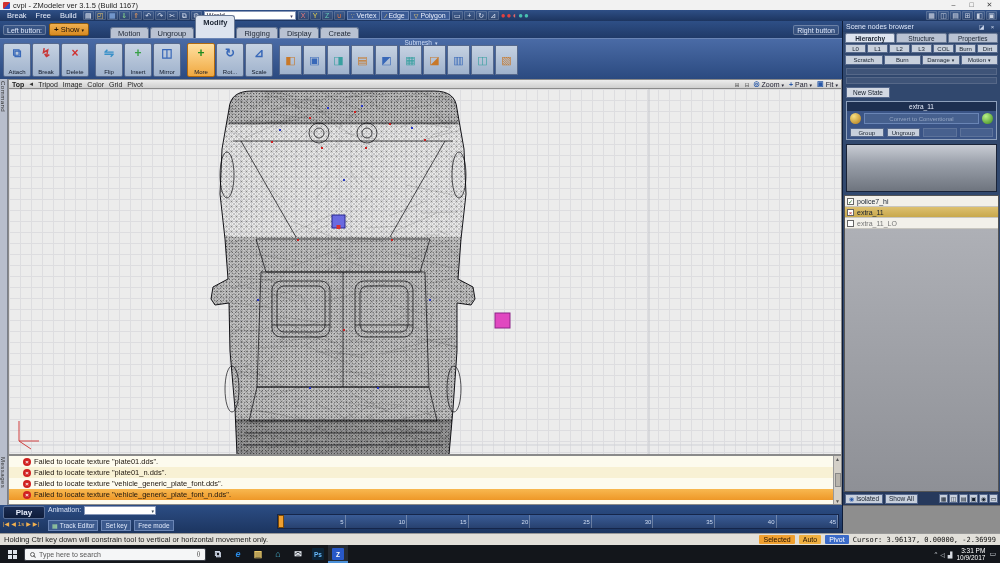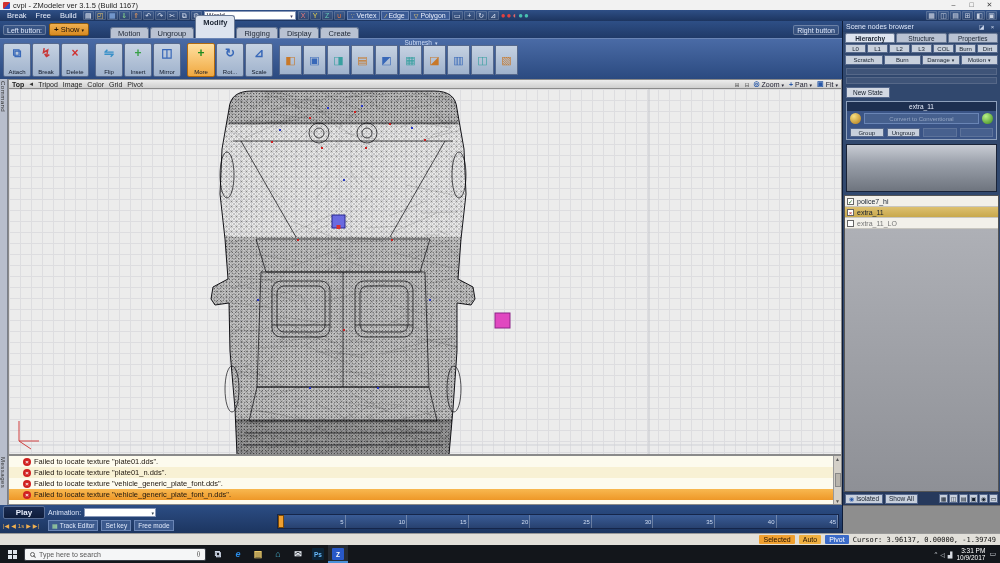--- a/index.html
+++ b/index.html
@@ -95,21 +95,21 @@
            text-align:center;font-weight:bold;flex:0 0 auto;}
   .err-ico::before{content:"×";}
   .log-scroll{position:absolute;right:0;top:0;bottom:0;width:8px;background:#d4d0c8;border-left:1px solid #999;
               display:flex;flex-direction:column;justify-content:space-between;align-items:center;font-size:5px;color:#555;}
   .log-thumb{width:6px;height:14px;background:#b8b4ac;border:1px solid #888;}
 
   
   .animrow{height:28px;background:linear-gradient(#2c4d84,#1c3560);display:flex;align-items:stretch;
            padding:1px 3px;gap:6px;flex:0 0 auto;}
   .anim-left{width:268px;display:flex;flex-direction:column;gap:1px;flex:0 0 auto;}
-  .anim-r{display:flex;align-items:center;gap:3px;}
+  .anim-r{display:flex;align-items:flex-start;gap:3px;}
   .play{width:42px;height:13px;background:linear-gradient(#1a2c52,#0e1c3a);color:#e8eefc;border:1px solid #5a6f96;
         font-size:8px;font-weight:bold;border-radius:2px;text-align:center;}
   .anim-label{color:#d8e2f6;font-size:7px;}
   .anim-select{width:72px;height:9px;background:#fff;border:1px solid #8898b8;display:inline-flex;
                align-items:center;justify-content:flex-end;color:#345;padding:0 1px;}
   .transport{color:#f0b050;font-size:6px;display:inline-flex;gap:2px;align-items:center;width:42px;}
   .sbtn{background:#3c5a8e;border:1px solid #6a85b5;color:#dfe8fa;font-size:6.5px;height:11px;
         display:inline-flex;align-items:center;gap:2px;padding:0 3px;}
   .sbtn .ticon{font-size:6px;color:#a8e0a0;}
   .anim-timeline{flex:1;position:relative;background:linear-gradient(#3a5c96,#27416f);border:1px solid #15264a;
@@ -666,25 +666,26 @@
             <span class="rp-bic">▣</span>
             <span class="rp-bic">◉</span>
             <span class="rp-bic">▭</span>
           </span>
       </div>
       <div class="rp-filler"></div>
     </div>
   </div>
 
   <div class="statusbar">
+    <span>Holding Ctrl key down will constrain tool to vertical or horizontal movement only.</span>
     <span class="flex"></span>
     <span class="badge sel">Selected</span>
     <span class="badge auto">Auto</span>
     <span class="badge pivot">Pivot</span>
-    <span class="cursor">Cursor: 3.96137, 0.00000, -1.39749</span>
+    <span class="cursor">Cursor: 3.96137, 0.00000, -2.36999</span>
   </div>
 
   <div class="taskbar">
     <button class="start">
       <span class="winlogo">
           <i></i>
           <i></i>
           <i></i>
           <i></i>
         </span>

